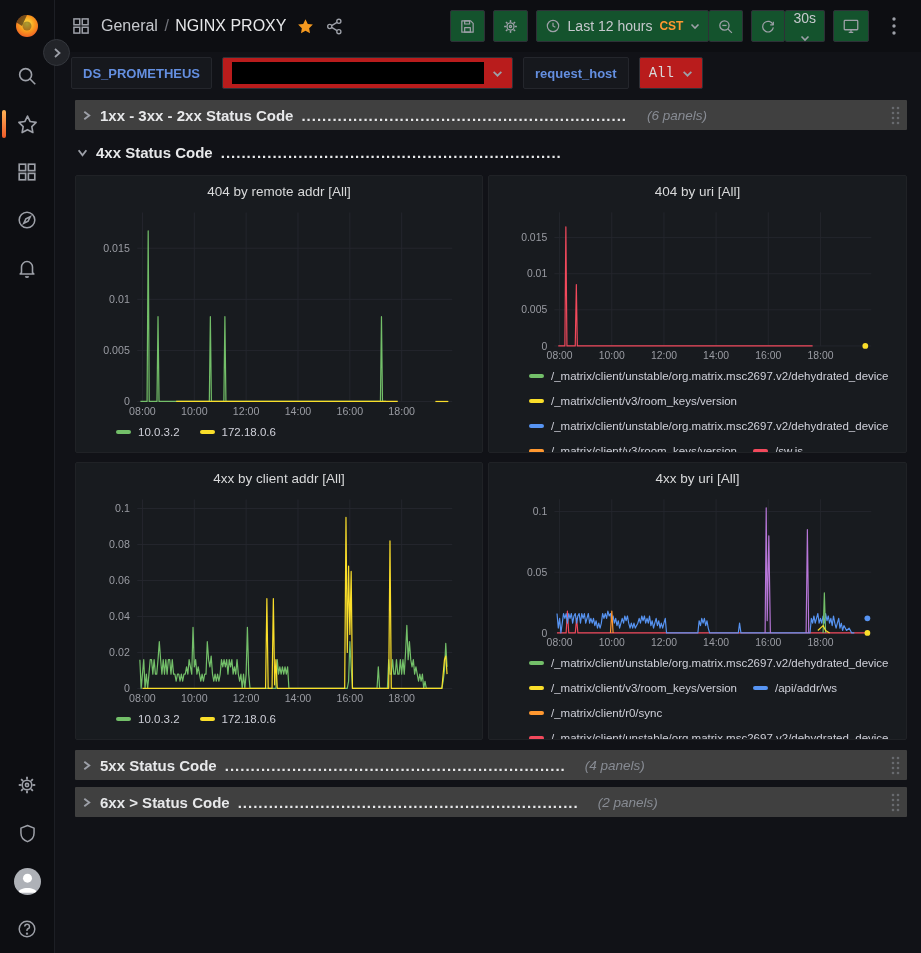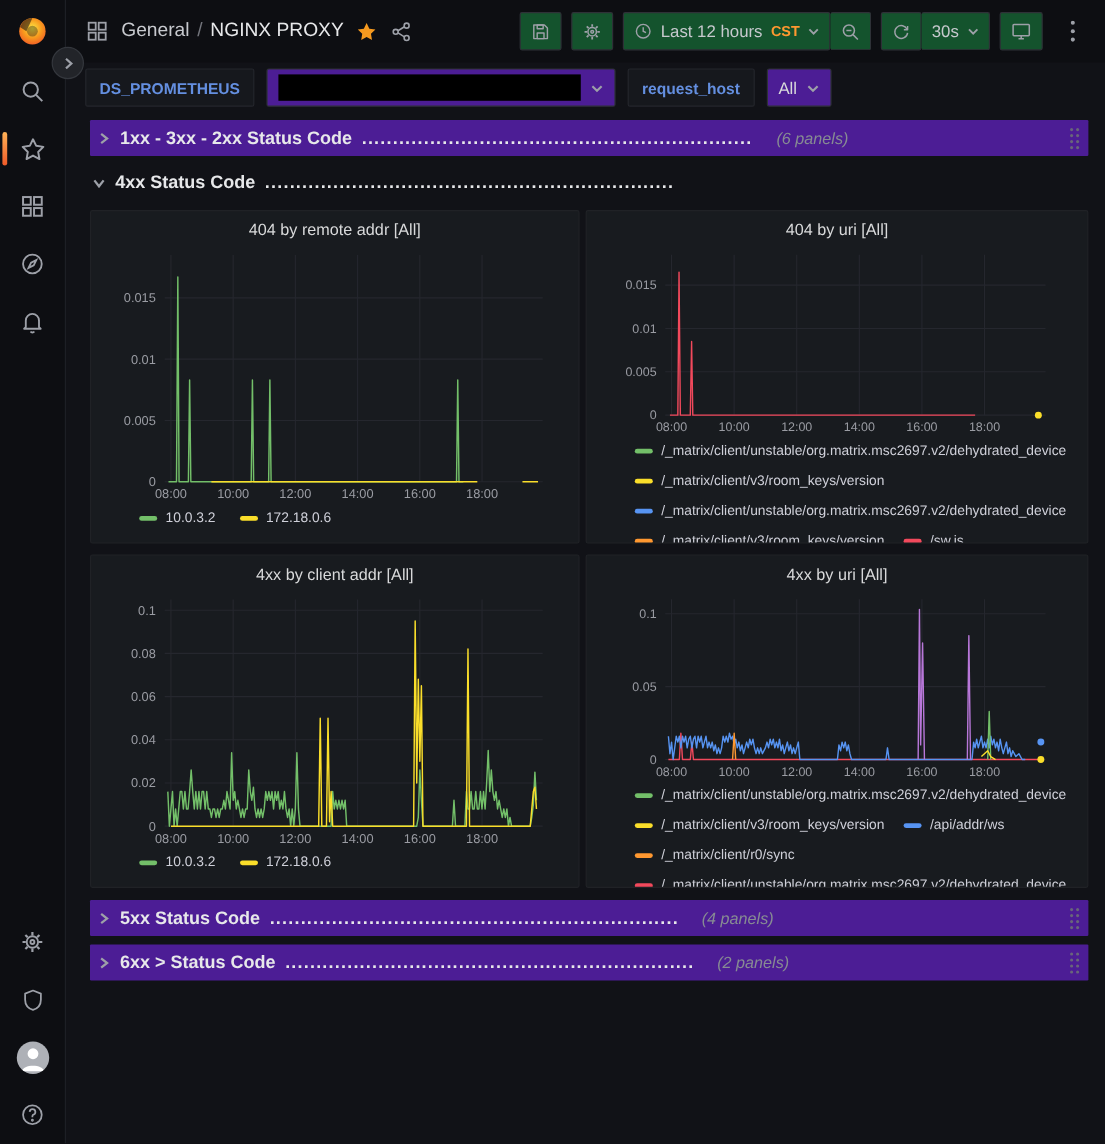--- a/index.html
+++ b/index.html
@@ -29,39 +29,39 @@
     padding:0 10px 0 16px; gap:10px; flex:none; }
   .crumb-sec { color:#c7c9ce; font-size:16px; }
   .crumb-sep { color:#73757c; font-size:16px; padding:0 2px; }
   .crumb-title { color:#e7e8ea; font-size:16px; }
   .icon { color:#9da0a8; display:inline-flex; align-items:center; justify-content:center; }
   .tb-right { margin-left:auto; display:flex; align-items:center; gap:8px; }
   .tb-btn { height:32px; min-width:34px; border:1px solid #2e3137; background:#14532d;
     border-radius:2px; display:flex; align-items:center; justify-content:center;
     color:#c7c9ce; padding:0 8px; gap:7px; font-size:14px; cursor:pointer; }
   .tb-group { display:flex; }
-  .tb-group .tb-btn + .tb-btn { border-left:none; }
+  .tb-group .tb-btn + .tb-btn { border-left:none;flex-direction:column; }
   .tz { color:#ff9830; font-size:12px; font-weight:700; }
   .caret { color:#9da0a8; font-size:10px; }
   .kebab-btn { border:none; background:none; padding:0 6px; }
 
   
   .submenu { height:40px; display:flex; align-items:center; gap:10px; padding:2px 14px 0 16px; flex:none; }
   .var-chip { height:32px; display:flex; align-items:center; padding:0 11px; background:#16181d;
     border:1px solid #24262c; border-radius:2px; color:#648fe0; font-size:13px; font-weight:600; }
   .var-select { height:32px; display:flex; align-items:center; gap:8px; padding:0 9px;
-    background:#4c1d95; border:1px solid #2e3137; border-radius:2px; cursor:pointer; }
+    background:#b91c1c; border:1px solid #2e3137; border-radius:2px; cursor:pointer;font-family:Liberation Mono, monospace; }
   .redacted { width:252px; height:22px; background:#000; }
   .var-value { color:#d8d9da; font-size:14px; }
 
   
   .dashboard { flex:1; padding:8px 14px 0 20px; overflow:hidden; }
   .row-head { height:30px; display:flex; align-items:center; gap:8px; color:#e7e8ea;
     font-weight:700; font-size:15px; cursor:pointer; }
-  .row-head.collapsed { background:#4c1d95; margin-bottom:7px; padding:0 6px; border-radius:1px; }
+  .row-head.collapsed { background:#404040; margin-bottom:7px; padding:0 6px; border-radius:1px; }
   .row-head .chev { color:#9da0a8; flex:none; }
   .leader { letter-spacing:1px; overflow:hidden; white-space:nowrap; max-width:340px; }
   .count { color:#878b93; font-style:italic; font-weight:400; font-size:13.5px; margin-left:12px; white-space:nowrap; }
   .drag { margin-left:auto; flex:none; opacity:.85; }
   .row-head.open { margin:2px 0 8px; padding:0 6px 0 2px; }
 
   .grid { display:grid; grid-template-columns:408px 419px; gap:9px 5px; margin:2px 0 10px; }
   .panel { height:278px; background:#181b1f; border:1px solid #202226; border-radius:2px;
     display:flex; flex-direction:column; padding:4px 6px 0; min-width:0; }
   .panel-title { text-align:center; color:#d8d9da; font-size:13.5px; font-weight:500;

